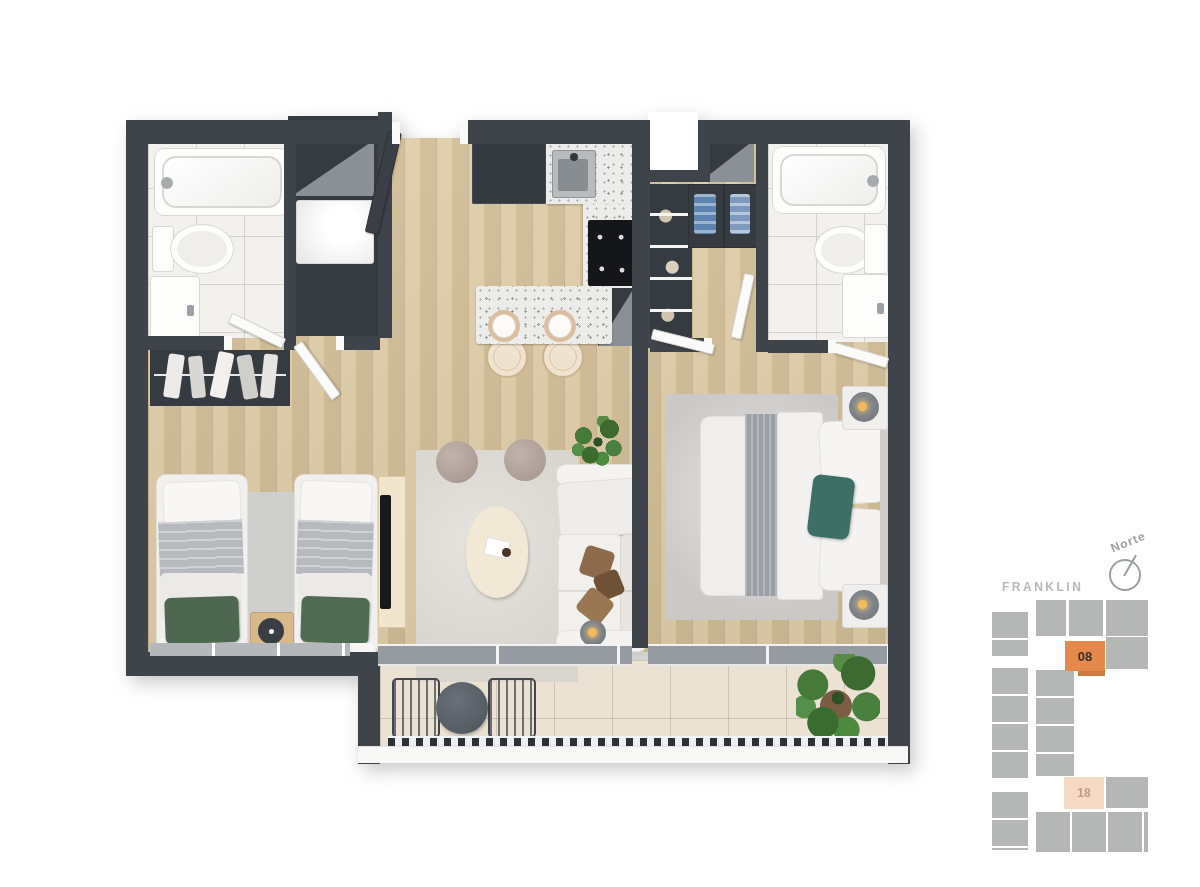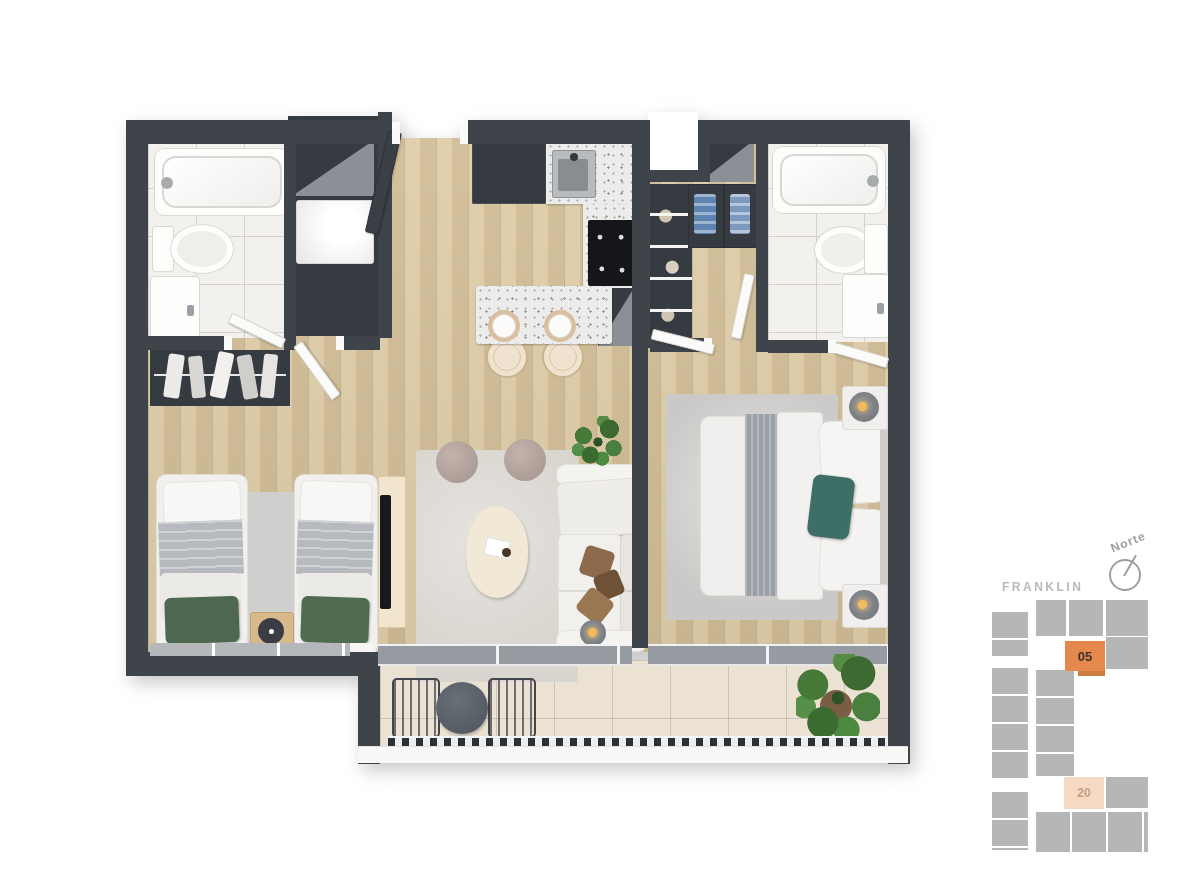--- a/index.html
+++ b/index.html
@@ -283,21 +283,21 @@
     <div class="kp-block" style="left:121px;top:70px;width:42px;height:36px;"></div>
     <div class="kp-block" style="left:121px;top:107px;width:42px;height:32px;"></div>
     <div class="kp-block kp-seg-h" style="left:7px;top:82px;width:36px;height:44px;"></div>
     <div class="kp-block kp-seg-h" style="left:7px;top:138px;width:36px;height:112px;"></div>
     <div class="kp-block kp-seg-h" style="left:7px;top:262px;width:36px;height:58px;"></div>
     <div class="kp-block kp-seg-h" style="left:51px;top:140px;width:38px;height:106px;"></div>
     <div class="kp-block" style="left:121px;top:247px;width:42px;height:31px;"></div>
     <div class="kp-block kp-seg-v" style="left:51px;top:282px;width:112px;height:40px;"></div>
 
     <div class="kp-unit" style="left:80px;top:111px;width:40px;height:30px;background:#e5884c;color:#39322e;font-size:13px;">
-      <span>05</span>
+      <span>08</span>
     </div>
     <div class="abs" style="left:93px;top:141px;width:27px;height:5px;background:#cf7a3f;"></div>
     <div class="kp-unit" style="left:79px;top:247px;width:40px;height:32px;background:#f6d9c3;color:#c59b80;font-size:12px;">
-      <span>20</span>
+      <span>18</span>
     </div>
   </div>
 
 </div>
 
 </body></html>

